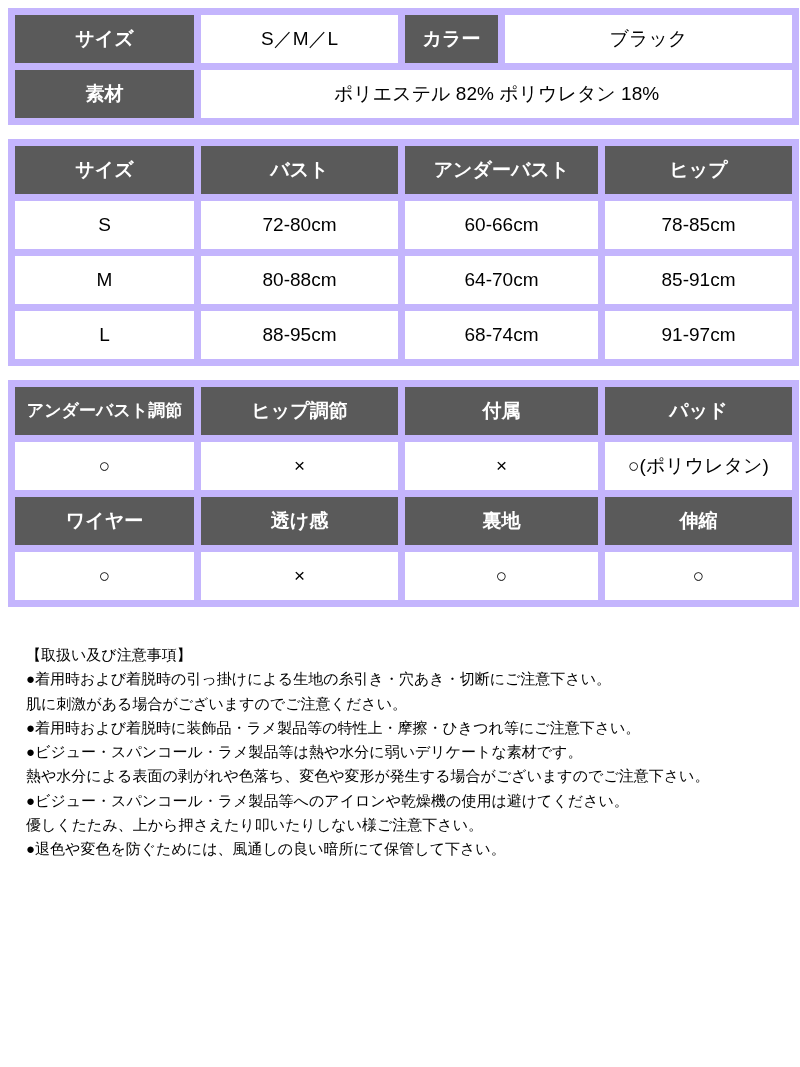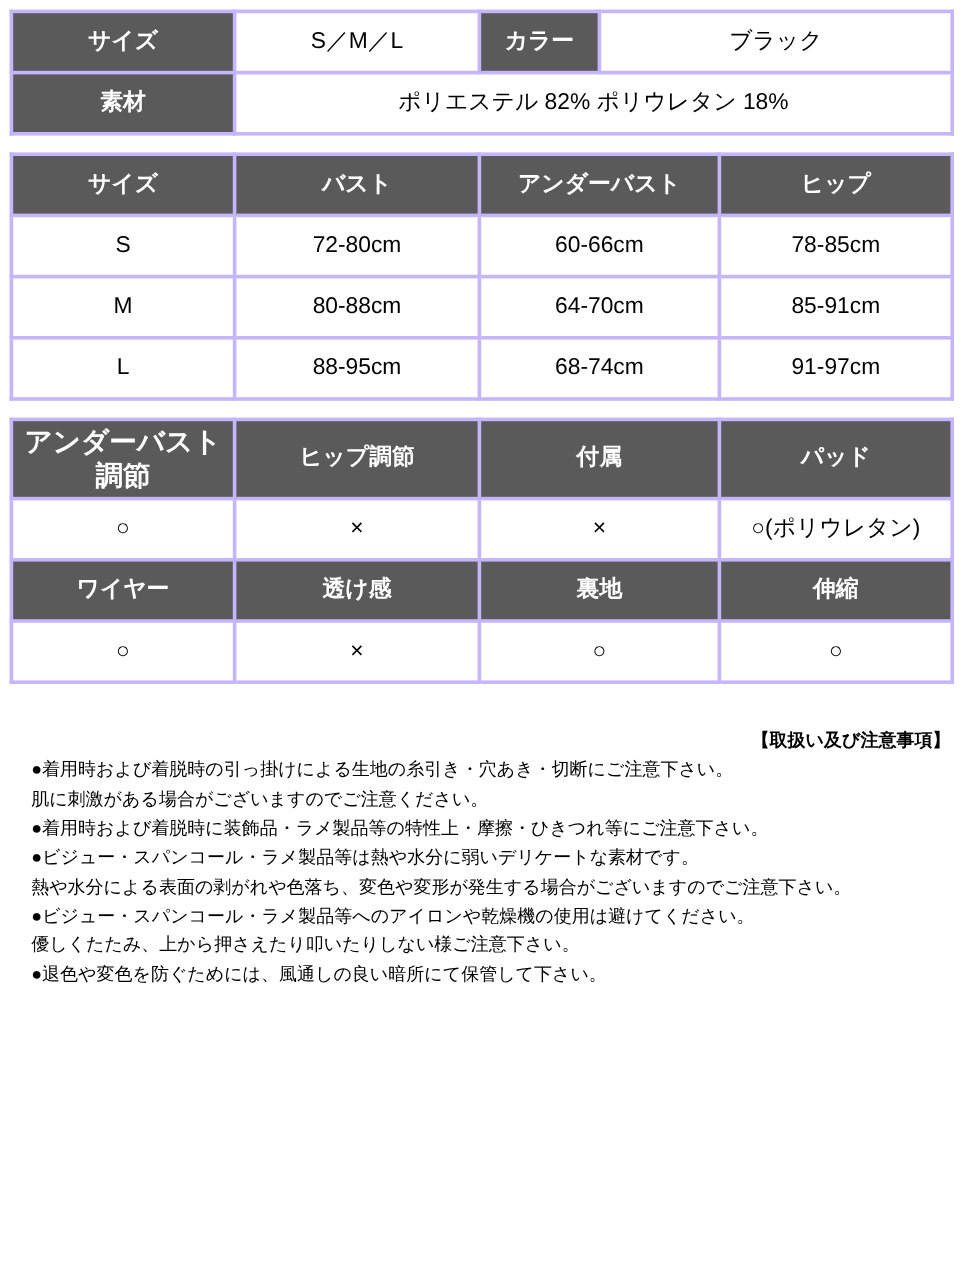--- a/index.html
+++ b/index.html
@@ -21,51 +21,50 @@
     box-sizing: border-box;
     padding: 8px 8px 0 8px;
   }
 
   table {
     border-collapse: collapse;
     width: 784px;
     table-layout: fixed;
   }
   td {
-    border: 3px solid #c4b5fd;
+    border: 7px solid #c4b5fd;
     text-align: center;
     vertical-align: middle;
     font-size: 19px;
     line-height: 1.2;
     height: 40px;
     padding: 4px 2px;
     background: #ffffff;
     color: #000000;
   }
   td.hdr {
     background: #5a5a5a;
     color: #ffffff;
     font-weight: bold;
   }
   td.hdr-sm {
-    font-size: 23px;
+    font-size: 17px;
   }
   .gap-14 { height: 14px; }
 
   .notes {
     margin-top: 36px;
     padding-left: 18px;
     font-size: 15px;
     line-height: 1.62;
     color: #000000;
     font-family: "Liberation Sans", "DejaVu Sans", sans-serif;
   }
   .notes .title {
-    font-weight: bold;
-    text-align: right;
+    font-weight: normal;
   }
   .notes p {
     margin: 0;
     white-space: pre;
   }
 </style>
 </head>
 <body>
 
 <div class="page">

